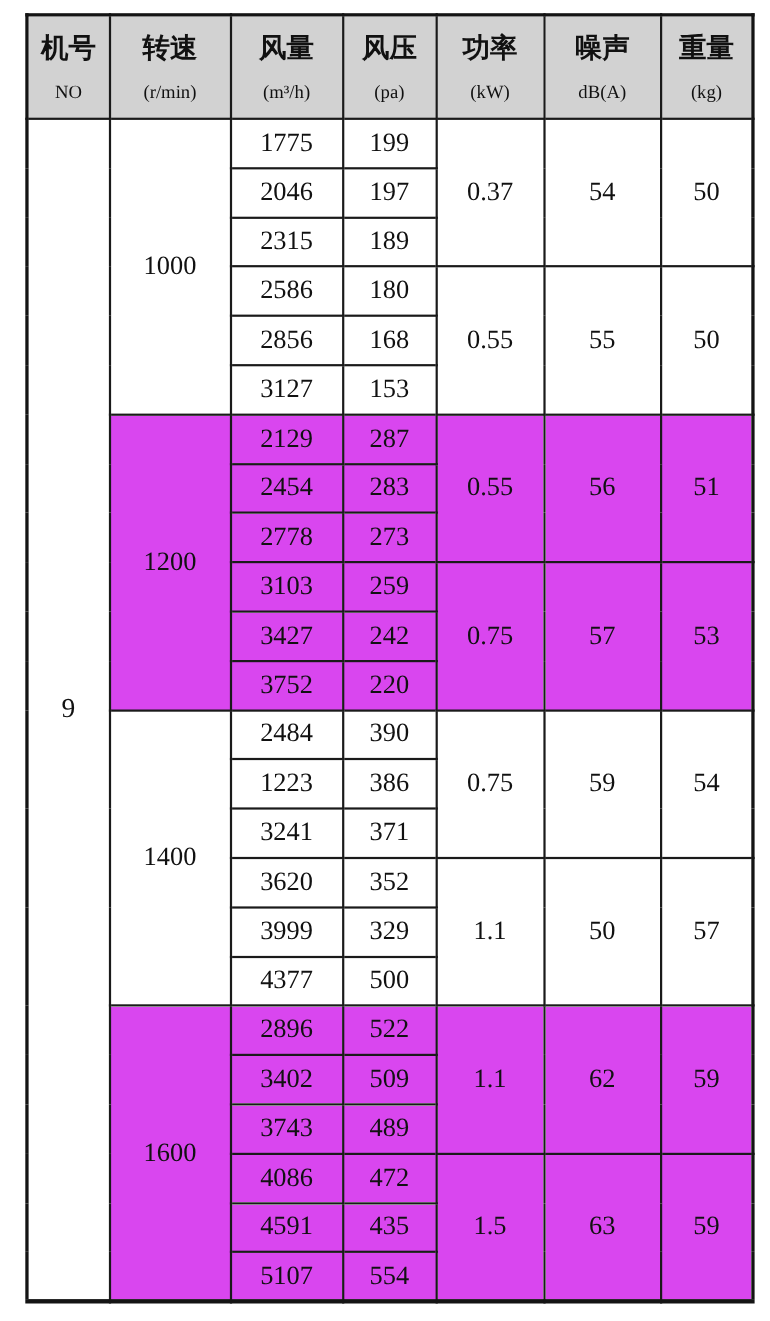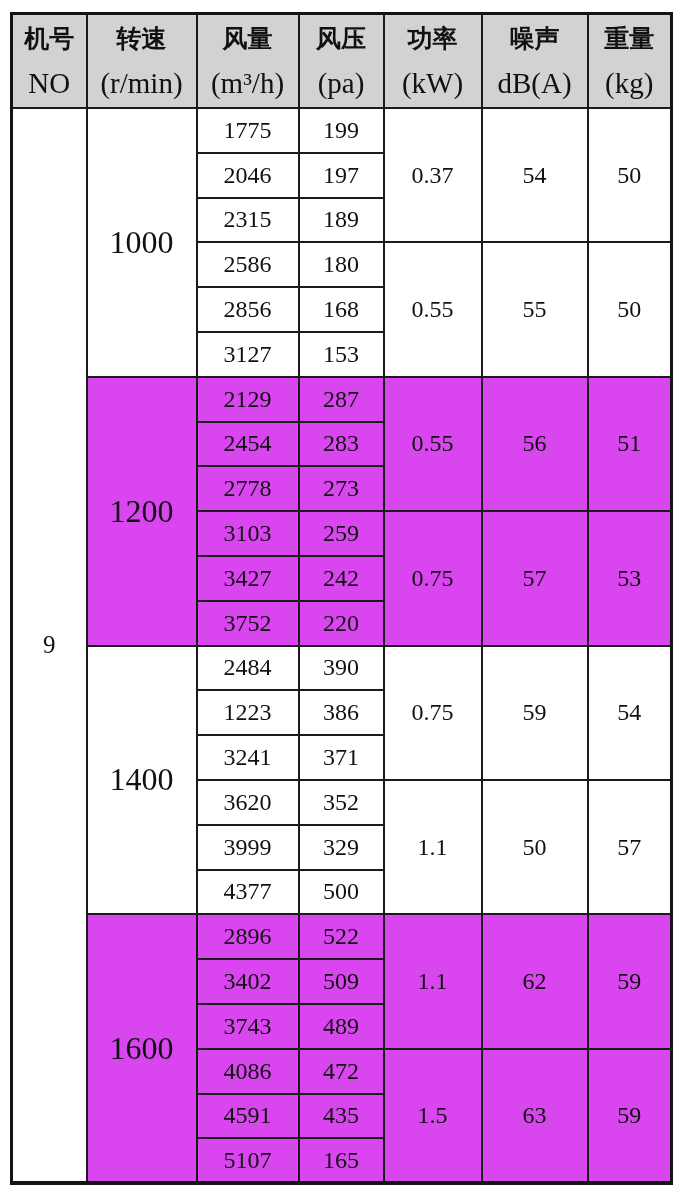--- a/index.html
+++ b/index.html
@@ -13,21 +13,21 @@
   }
   .page {
     position: relative;
     width: 700px;
     height: 1201px;
     background: #ffffff;
     overflow: hidden;
   }
   table.spec {
     position: absolute;
-    left: 10px;
+    left: 23px;
     top: 12px;
     width: 660px;
     border-collapse: collapse;
     table-layout: fixed;
     border: 3px solid #141414;
     border-bottom-width: 4px;
   }
   table.spec th, table.spec td {
     border: 2px solid #1a1a1a;
     text-align: center;
@@ -40,32 +40,32 @@
     background: #d2d2d2;
     font-weight: normal;
   }
   .hline1 {
     font-size: 25px;
     font-weight: bold;
     line-height: 1.0;
     padding-top: 2px;
   }
   .hline2 {
-    font-size: 29px;
+    font-size: 17px;
     line-height: 1.0;
     padding-top: 18px;
   }
   tbody tr { height: 44.8px; }
   tbody td {
     font-size: 24px;
     background: #ffffff;
   }
   tbody tr.shaded td { background: #d946ef; }
   tbody td.col-no { background: #ffffff; font-size: 25px; }
-  tbody td.col-speed { font-size: 32px; }
+  tbody td.col-speed { font-size: 24px; }
 </style>
 </head>
 <body>
 
 <div class="page">
   <table class="spec">
     <colgroup>
       <col style="width:75px">
       <col style="width:110px">
       <col style="width:102px">
@@ -223,17 +223,17 @@
           <td rowspan="3" class="col-power">1.5</td>
           <td rowspan="3" class="col-noise">63</td>
           <td rowspan="3" class="col-weight">59</td>
         </tr>
         <tr class="shaded">
           <td class="col-volume">4591</td>
           <td class="col-pressure">435</td>
         </tr>
         <tr class="shaded">
           <td class="col-volume">5107</td>
-          <td class="col-pressure">165</td>
+          <td class="col-pressure">554</td>
         </tr>
       </tbody>
   </table>
 </div>
 
 </body></html>

